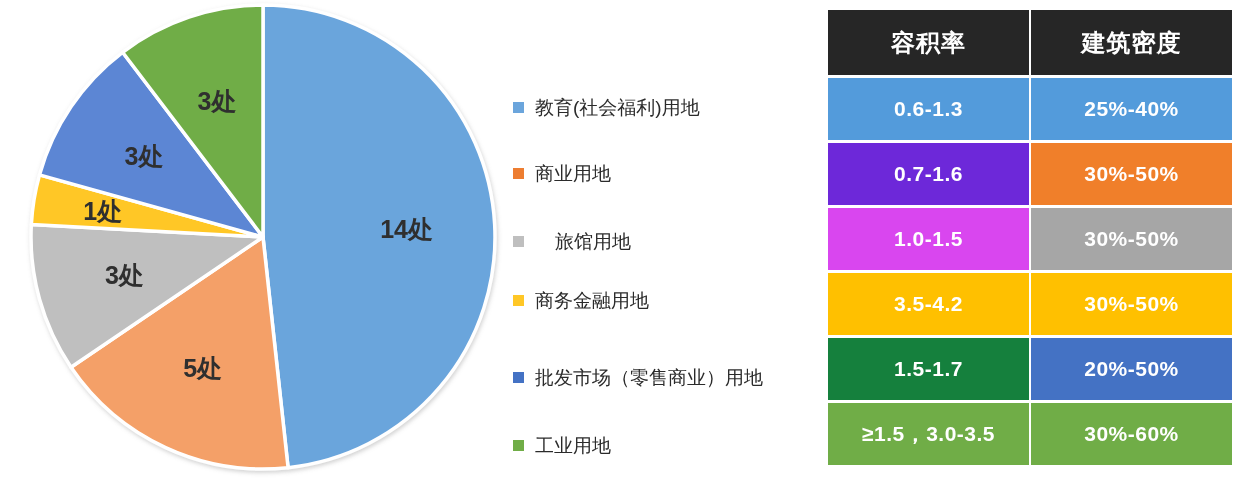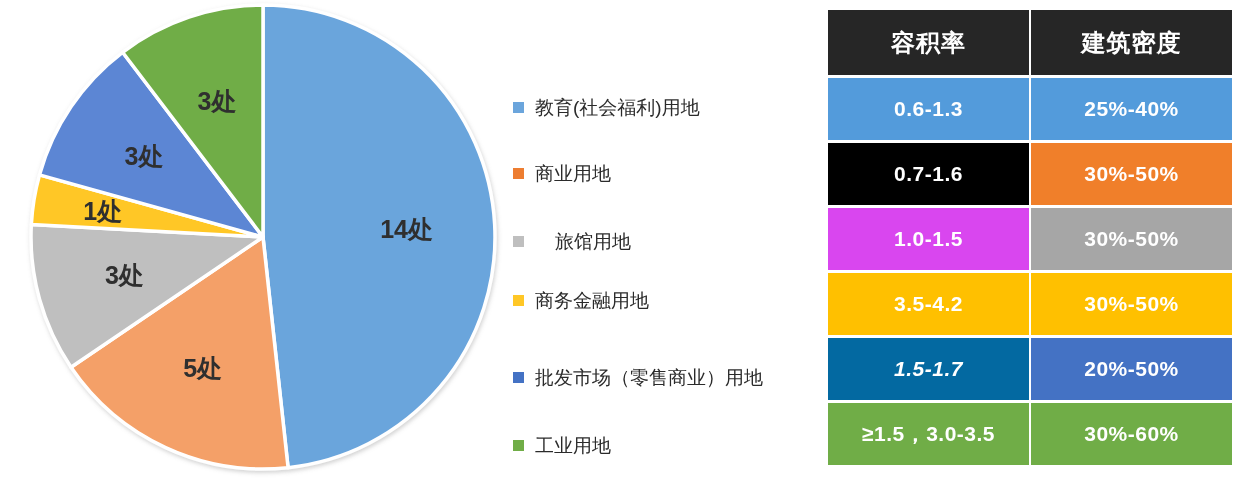--- a/index.html
+++ b/index.html
@@ -172,33 +172,33 @@
         <th>容积率</th>
         <th>建筑密度</th>
       </tr>
     </thead>
     <tbody id="spec-table-body">
         <tr>
           <td style="background: rgb(83, 155, 219);">0.6-1.3</td>
           <td style="background: rgb(83, 155, 219);">25%-40%</td>
         </tr>
         <tr>
-          <td style="background: #000000;">0.7-1.6</td>
+          <td style="background: #6d28d9;">0.7-1.6</td>
           <td style="background: rgb(240, 127, 42);">30%-50%</td>
         </tr>
         <tr>
           <td style="background: #d946ef;">1.0-1.5</td>
           <td style="background: rgb(166, 166, 166);">30%-50%</td>
         </tr>
         <tr>
           <td style="background: rgb(255, 192, 0);">3.5-4.2</td>
           <td style="background: rgb(255, 192, 0);">30%-50%</td>
         </tr>
         <tr>
-          <td style="background: #0369a1; font-style: italic;">1.5-1.7</td>
+          <td style="background: #15803d;">1.5-1.7</td>
           <td style="background: rgb(68, 114, 196);">20%-50%</td>
         </tr>
         <tr>
           <td style="background: rgb(112, 173, 71); margin-left: 16px;">≥1.5，3.0-3.5</td>
           <td style="background: rgb(112, 173, 71);">30%-60%</td>
         </tr>
       </tbody>
   </table>
 
 </div>

